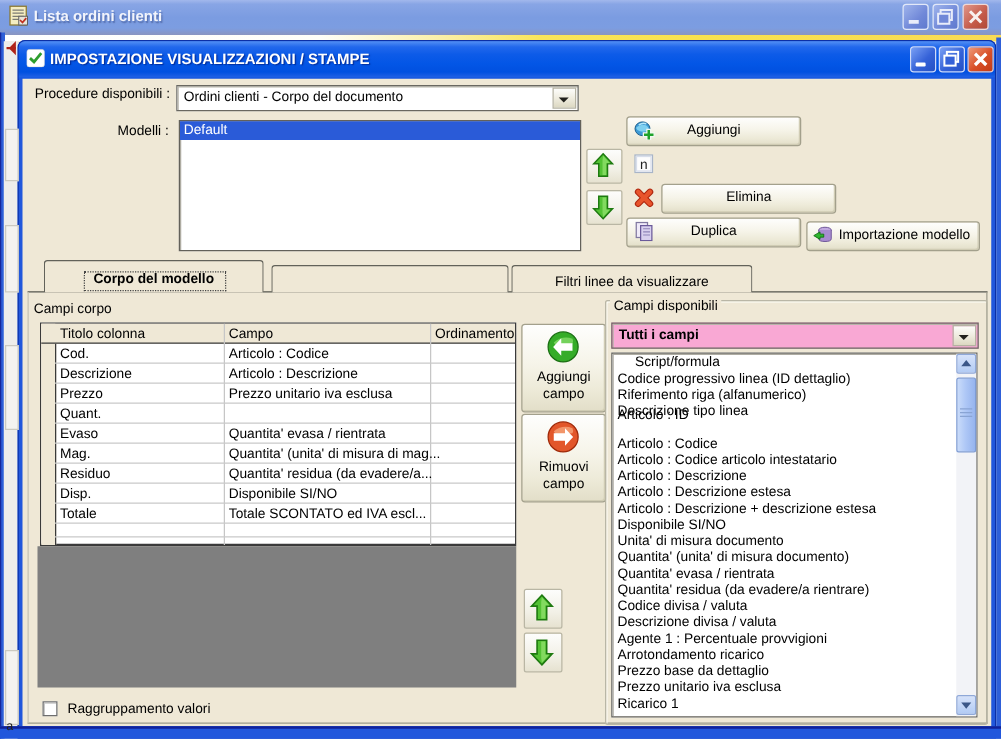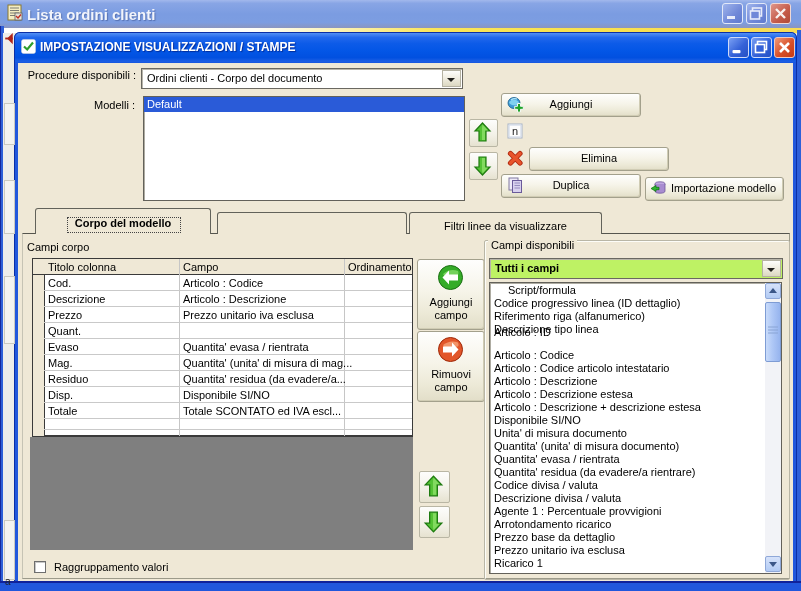--- a/index.html
+++ b/index.html
@@ -1,21 +1,21 @@
 <!DOCTYPE html>
 <html><head><meta charset="utf-8">
 <style>
   html,body{margin:0;padding:0;}
   #canvas{position:relative;width:801px;height:591px;overflow:hidden;
     font-family:"Liberation Sans",sans-serif;font-size:11px;color:#000;background:#EFE8D6;}
   .abs{position:absolute;}
   
   #otitle{left:0;top:0;width:801px;height:28px;
     background:linear-gradient(180deg,#A2B8EC 0%,#88A5E5 12%,#7B9CE1 50%,#7C9DE1 80%,#8A95C0 100%);}
-  #otext{left:27px;top:6px;font-size:15px;font-weight:bold;color:#F2F4FB;text-shadow:1px 1px 1px rgba(40,60,120,0.45);}
+  #otext{left:27px;top:6px;font-size:12px;font-weight:bold;color:#F2F4FB;text-shadow:1px 1px 1px rgba(40,60,120,0.45);}
   
   #strip{left:0px;top:28px;width:801px;height:5px;
     background:linear-gradient(90deg,#FFFFFF 0%,#FEFEF8 32%,#FBF0A8 44%,#FAE55A 54%,#F9E24E 70%,#F8DB55 100%);}
   
   #obleft{left:0;top:26px;width:3px;height:565px;background:#2E5FD8;border-left:1px solid #16279B;}
   #obright{left:797px;top:30px;width:4px;height:561px;background:#2E5FD8;}
   #gutter{left:3px;top:33px;width:11px;height:558px;background:#EEEDEA;}
   
   #dlg{left:14px;top:32px;width:783px;height:559px;background:#2157DC;
     border-radius:6px 6px 0 0;box-shadow:inset 0 0 0 1px #0B2FA6;}
@@ -167,21 +167,21 @@
     <path d="M9.5 2.5 L15 8.5 L12 8.5 L12 18 L9 18 L9 6 Z" fill="#8FE06A" opacity="0.8"></path>
   </svg>
   <svg class="abs" style="left:423px;top:510px;" width="21" height="23" viewBox="0 0 19 21">
     <path d="M9.5 20 L17 12 L13 12 L13 2 L6 2 L6 12 L2 12 Z" fill="#53C234" stroke="#1E7A10" stroke-width="1.2"></path>
     <path d="M9.5 18.5 L15 12.5 L12 12.5 L12 3 L9 3 L9 15 Z" fill="#8FE06A" opacity="0.8"></path>
   </svg>
 
   <div class="abs" style="left:484px;top:240px;width:304px;height:338px;border:1px solid #B9B6A6;border-radius:2px;box-shadow:inset 1px 1px 0 #FDFDF8;"></div>
   <div class="lbl" style="left:488px;top:239px;background:#EFE8D6;padding:0 3px;">Campi disponibili</div>
 
-  <div class="combo" style="left:489px;top:258px;width:292px;height:19px;background:#bef264;">
+  <div class="combo" style="left:489px;top:258px;width:292px;height:19px;background:#f9a8d4;">
     <div class="tx" style="font-weight:bold;">Tutti i campi</div>
     <div class="cbtn"></div>
   </div>
 
   <div class="abs" id="lb2" style="left:489px;top:282px;width:293px;height:292px;background:#FFF;border:1px solid #63615A;box-shadow:inset 1px 1px 0 #AEACA2;box-sizing:border-box;"></div>
 
   <div class="abs" style="left:34px;top:561px;width:12px;height:12px;background:#FFF;border:1px solid #6E6E6E;box-sizing:border-box;box-shadow:inset 1px 1px 0 #C8C8C8;"></div>
   <div class="lbl" style="left:54px;top:561px;">Raggruppamento valori</div>
 
   <div class="abs" style="left:179px;top:259px;width:1px;height:177px;background:#C6C6C6;"></div>

